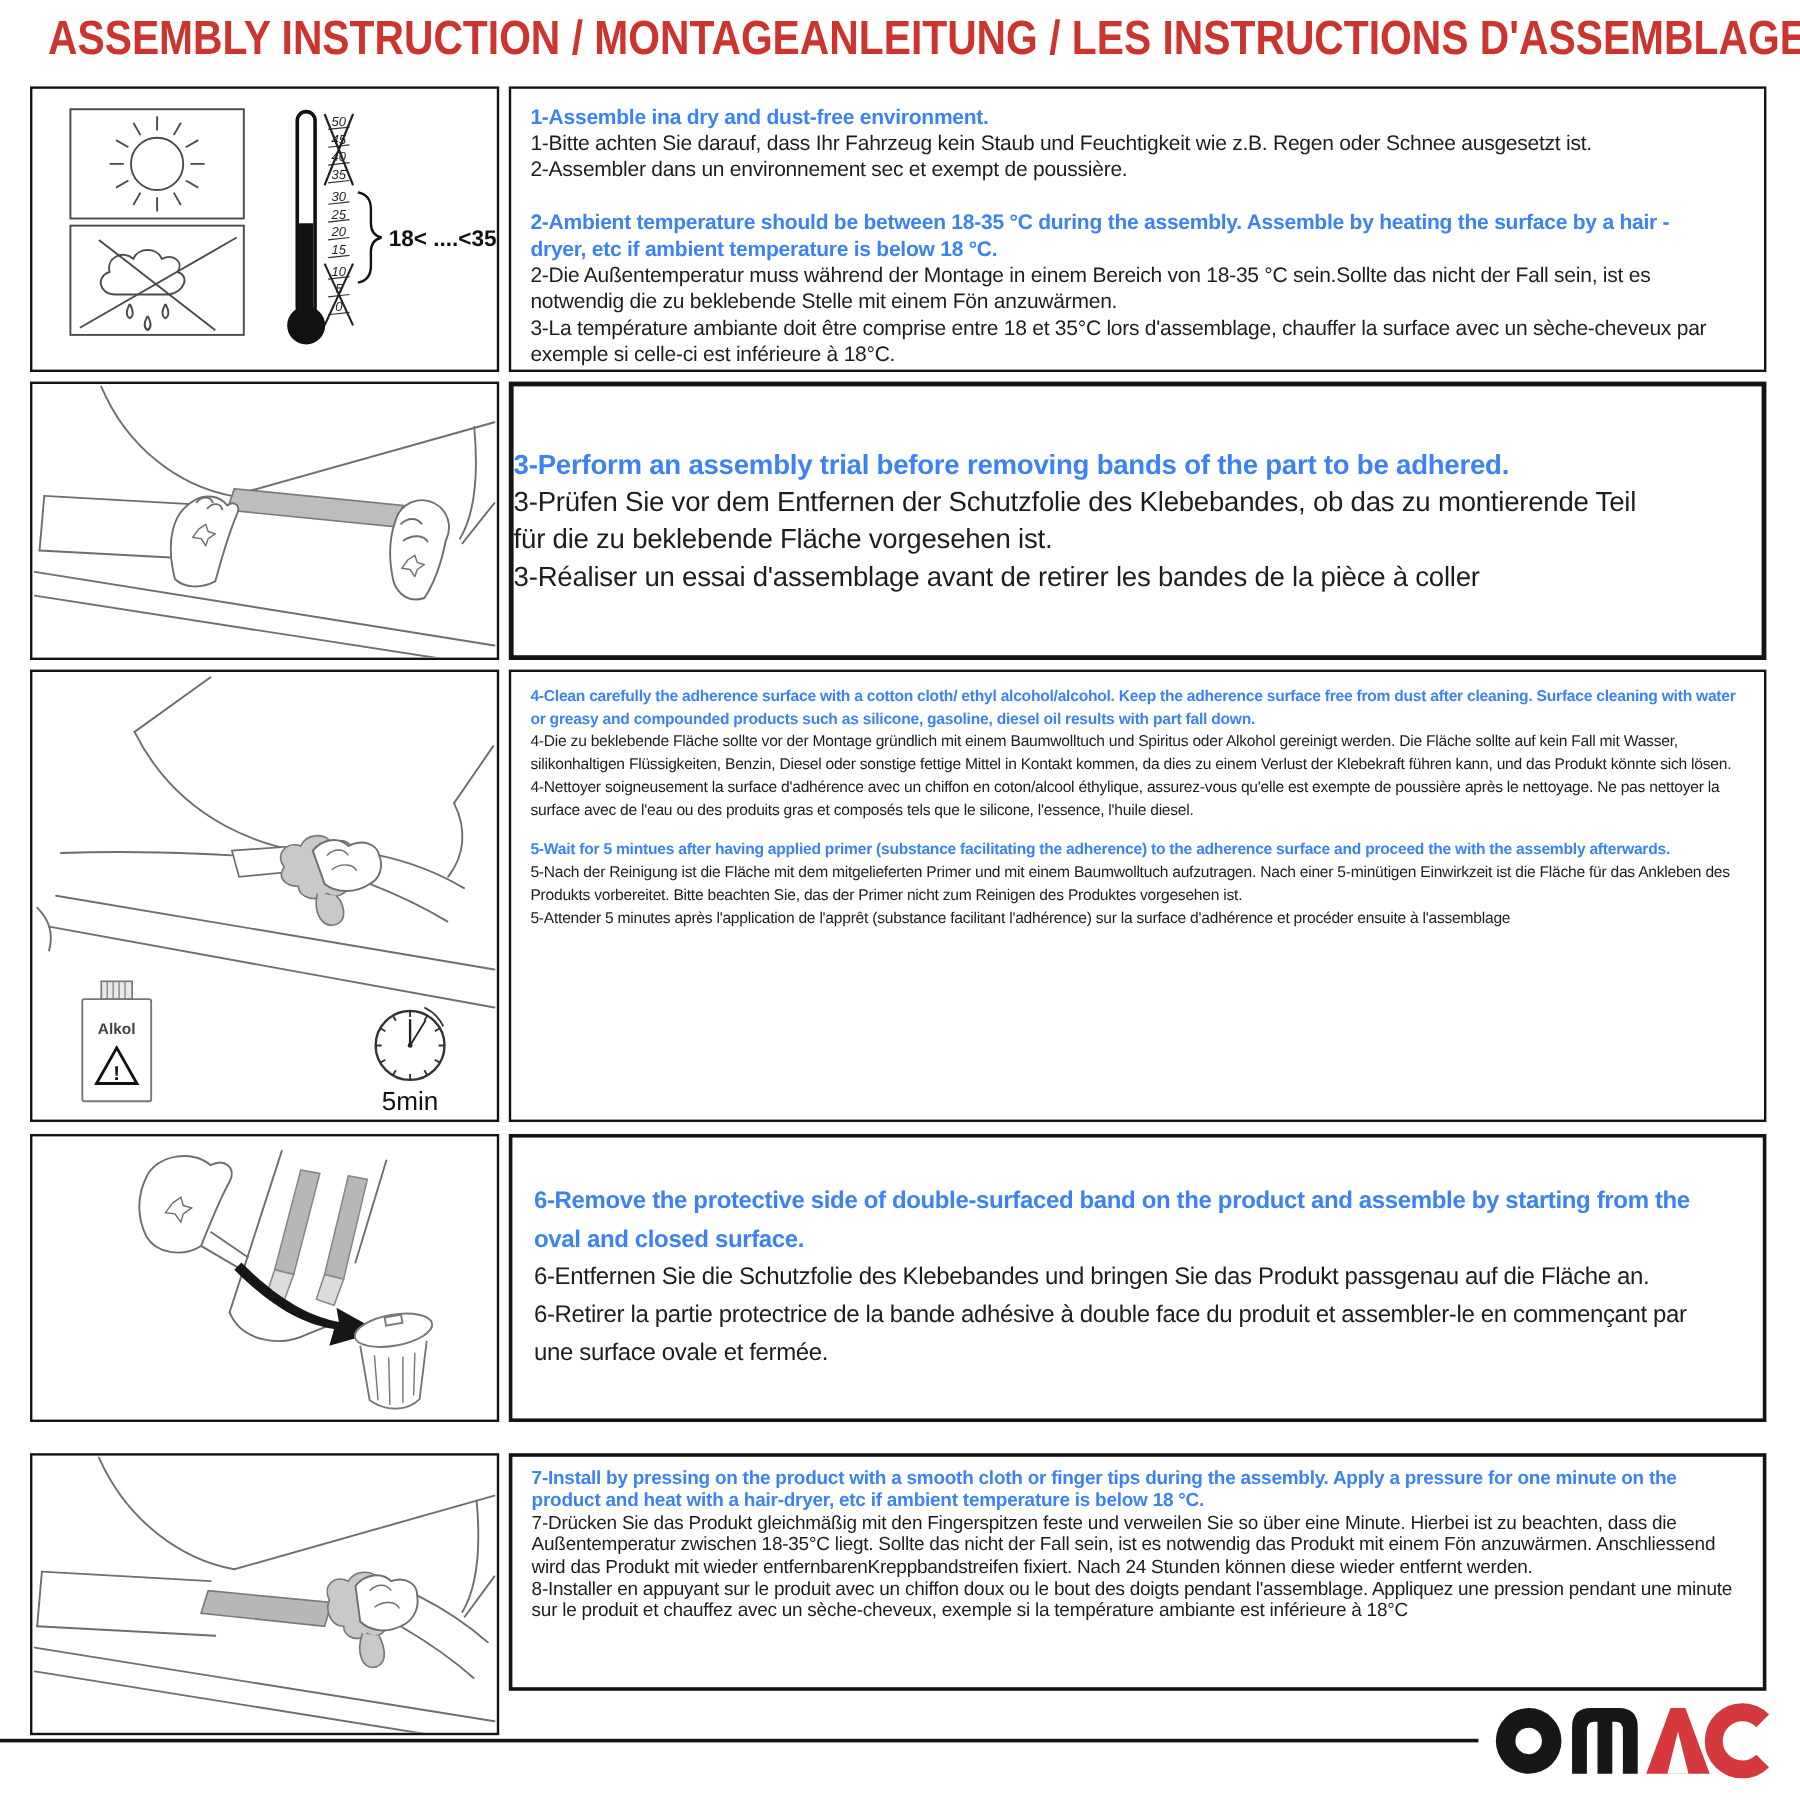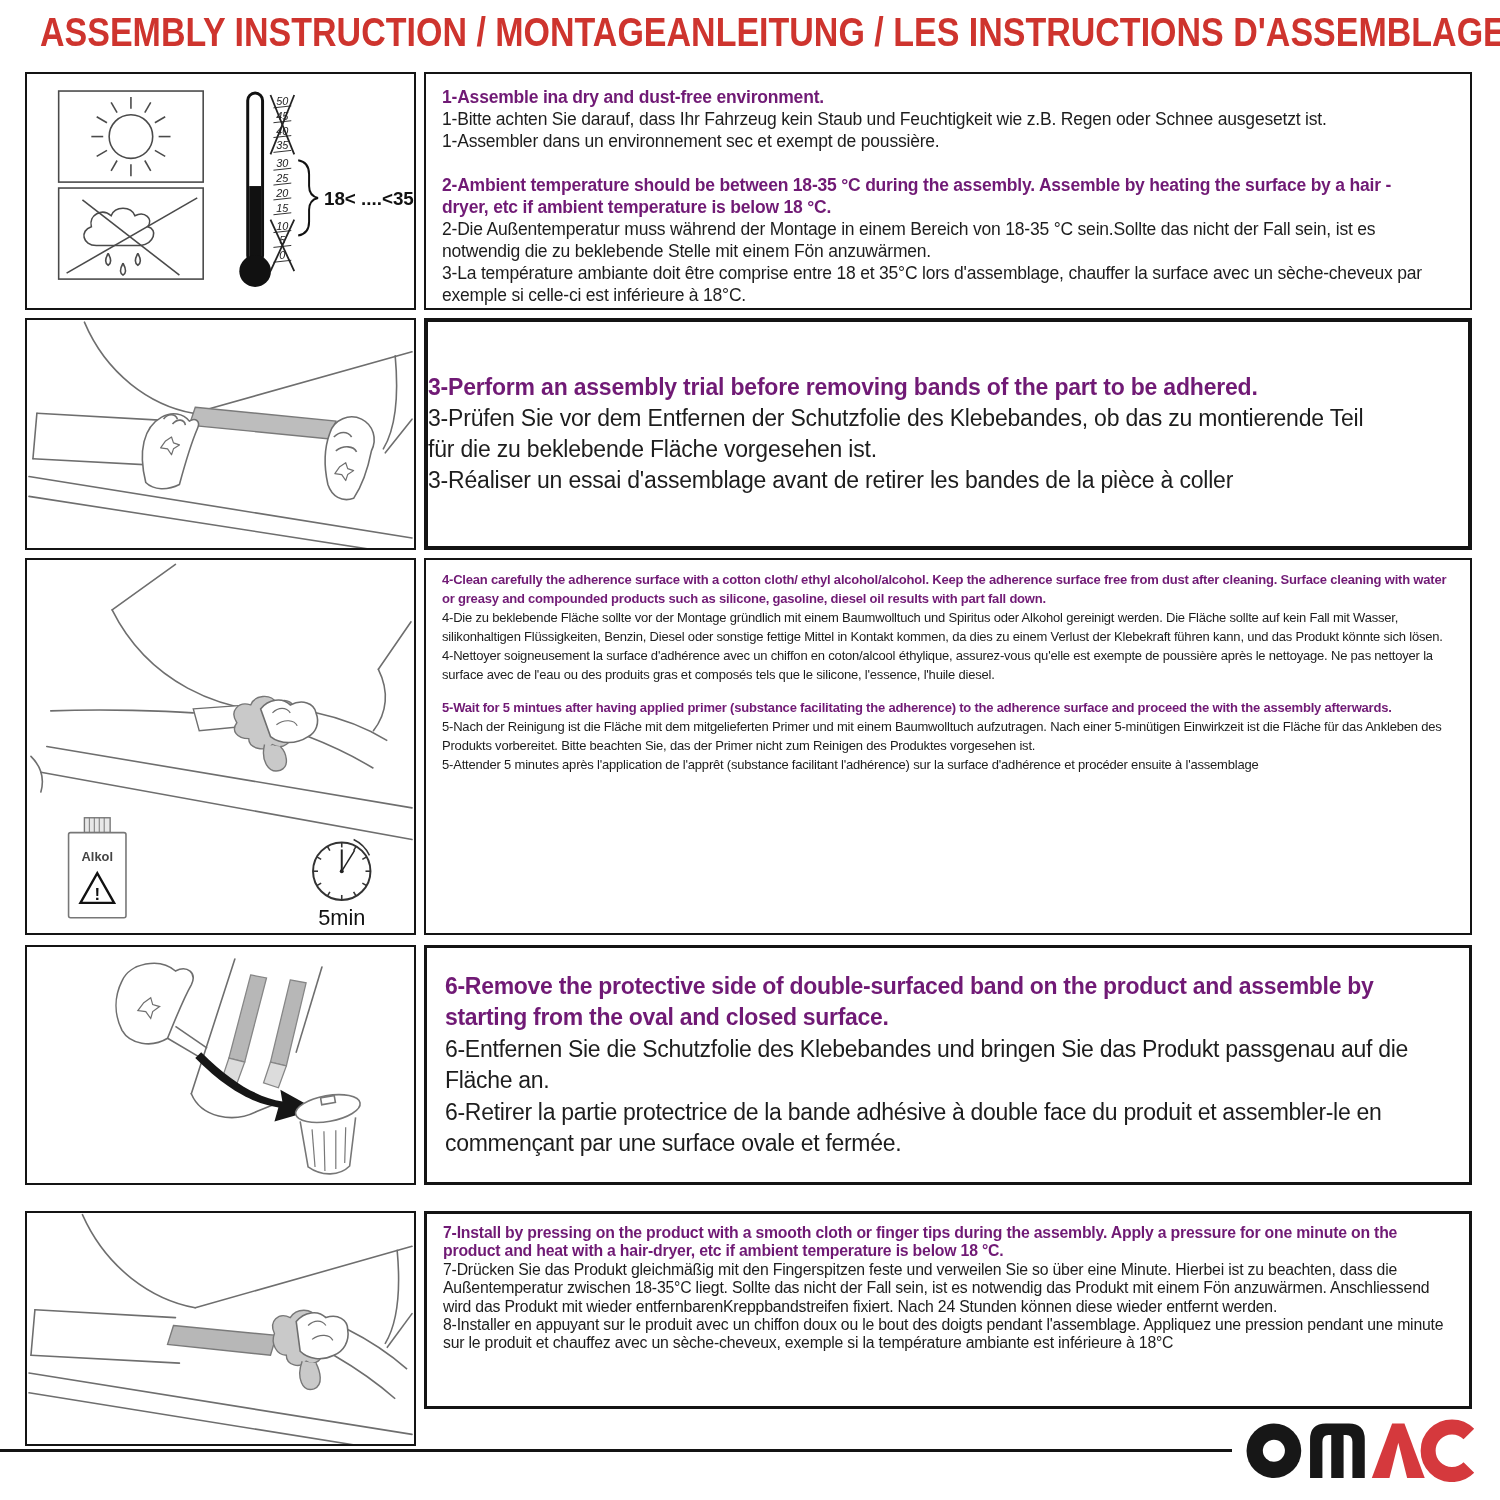--- a/index.html
+++ b/index.html
@@ -27,25 +27,25 @@
   .r2{height:232px;margin-bottom:8px;}
   .r3{height:377px;margin-bottom:10px;}
   .r4{height:240px;margin-bottom:26px;}
   .r5{height:235px;}
   .r1 .textbox{padding:12px 38px 0 16px;}
   .r2 .textbox{border-width:4px;display:flex;flex-direction:column;justify-content:center;padding:0 30px 0 0;}
   .r3 .textbox{padding:10px 10px 0 16px;}
   .r4 .textbox{border-width:3px;display:flex;flex-direction:column;justify-content:center;padding:0 30px 0 18px;}
   .r5 .textbox{border-width:3.5px;height:198px;padding:10px 16px 0 16px;}
   .para{margin:0;color:#1d1d1d;letter-spacing:-0.2px;}
-  .para.bold{font-weight:bold;color:#701a75;}
+  .para.bold{font-weight:bold;color:#3b82f6;}
   .r1 .para{font-size:17.5px;line-height:22px;}
   .r2 .para{font-size:23px;line-height:31px;max-width:940px;}
   .r3 .para{font-size:13px;line-height:19px;}
-  .r4 .para{font-size:23px;line-height:31.5px;max-width:1010px;letter-spacing:-0.3px;}
+  .r4 .para{font-size:20px;line-height:31.5px;max-width:1010px;letter-spacing:-0.3px;}
   .r5 .para{font-size:15.8px;line-height:18.4px;}
   .r1 .gap{margin-top:22px;}
   .r3 .gap{margin-top:14px;}
   .footer-rule{position:absolute;left:0;top:1449px;width:1232px;height:3px;background:#141414;}
   .logo{position:absolute;left:1243px;top:1416px;width:240px;height:66px;}
   .logo svg{display:block;width:100%;height:100%;}
 </style>
 </head>
 <body>
 
@@ -118,21 +118,21 @@
               <line x1="270" y1="146" x2="246" y2="198"></line>
           </g>
           <path d="M274,86 Q285,88 285,100 L285,112 Q285,122 294,124 Q285,126 285,136 L285,148 Q285,160 274,162" fill="none" stroke="#111" stroke-width="2"></path>
           <text x="300" y="131" font-size="19" font-weight="bold" fill="#111">18&lt; ....&lt;35 C</text>
         </g>
       </svg>
     </div>
     <div class="textbox">
       <p class="para bold">1-Assemble ina dry and dust-free environment.</p>
       <p class="para">1-Bitte achten Sie darauf, dass Ihr Fahrzeug kein Staub und Feuchtigkeit wie z.B. Regen oder Schnee ausgesetzt ist.</p>
-      <p class="para">1-Assembler dans un environnement sec et exempt de poussière.</p>
+      <p class="para">2-Assembler dans un environnement sec et exempt de poussière.</p>
       <p class="para bold gap">2-Ambient temperature should be between 18-35 °C  during the assembly. Assemble by heating the surface by a hair -dryer, etc if ambient temperature is below 18 °C.</p>
       <p class="para">2-Die Außentemperatur muss während der Montage in einem Bereich von 18-35 °C  sein.Sollte das nicht der Fall sein, ist es notwendig die zu beklebende Stelle mit einem Fön anzuwärmen.</p>
       <p class="para">3-La température ambiante doit être comprise entre 18 et 35°C lors d'assemblage, chauffer la surface avec un sèche-cheveux par exemple si celle-ci est inférieure à 18°C.</p>
     </div>
   </div>
 
   <div class="row r2">
     <div class="illus">
       <svg viewBox="0 0 391 226">
         <g stroke="#6e6e6e" stroke-width="1.6" fill="none" stroke-linecap="round">

